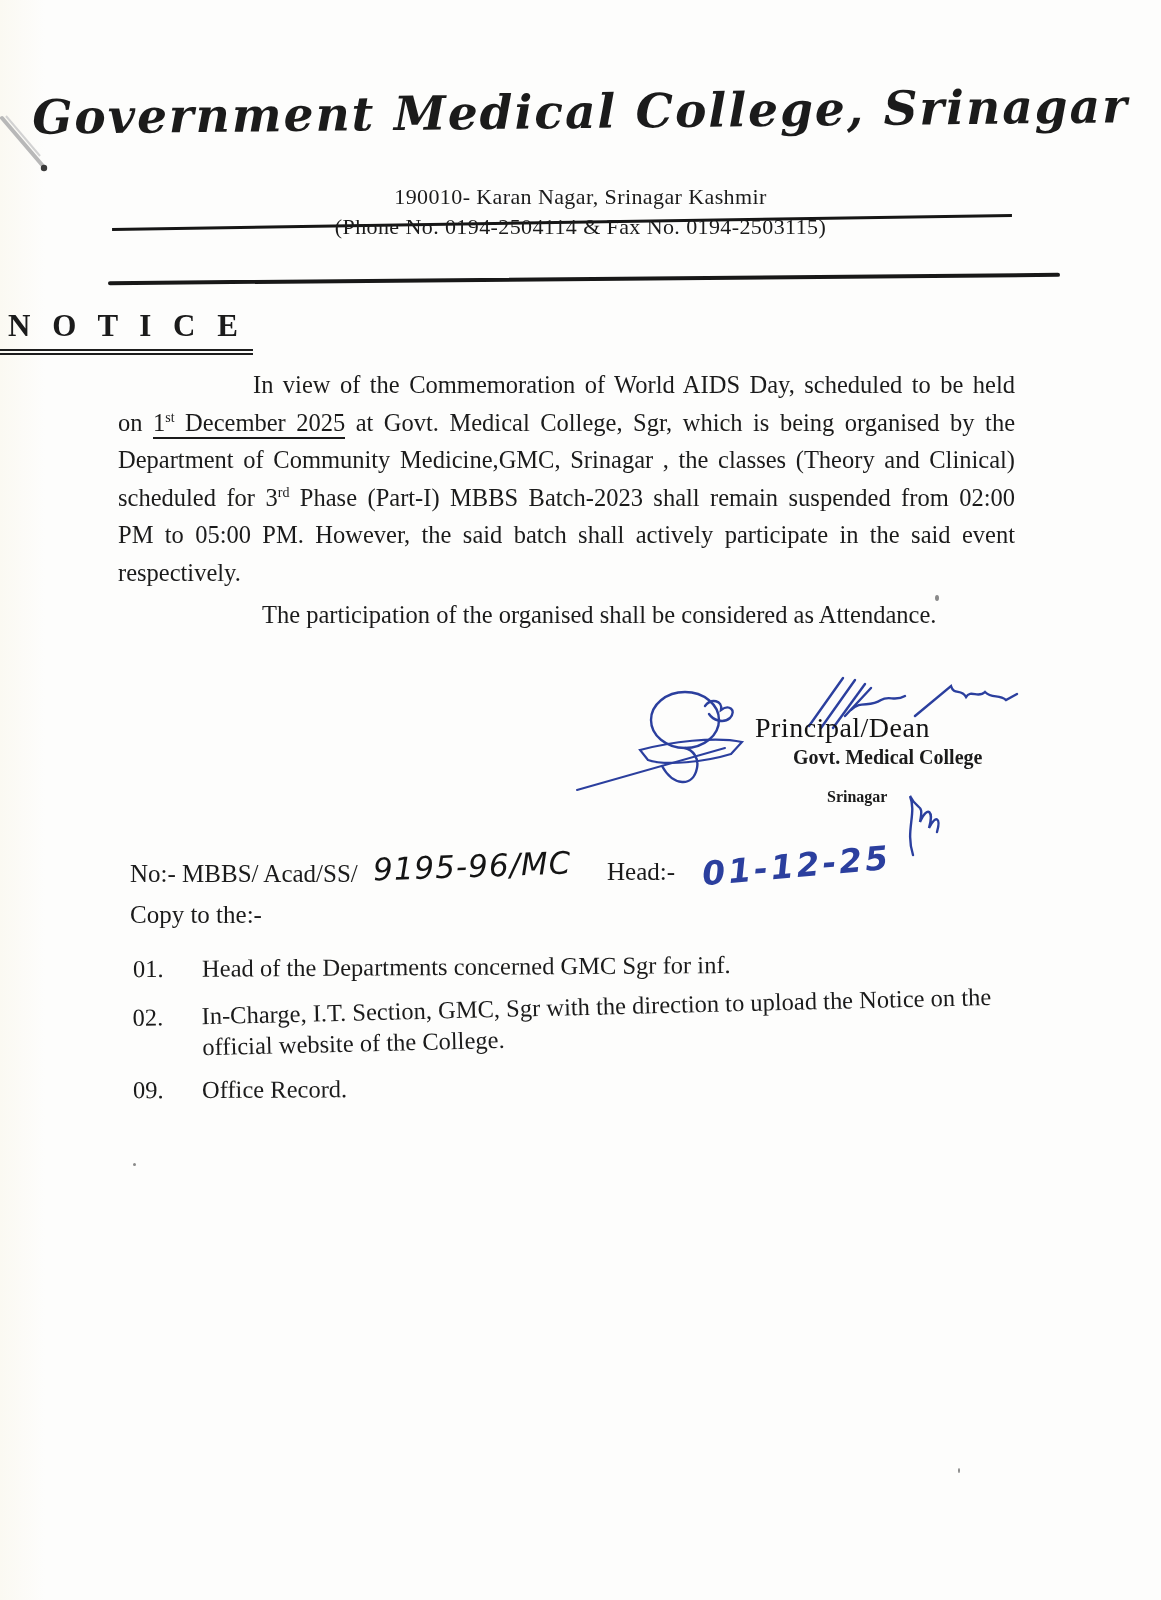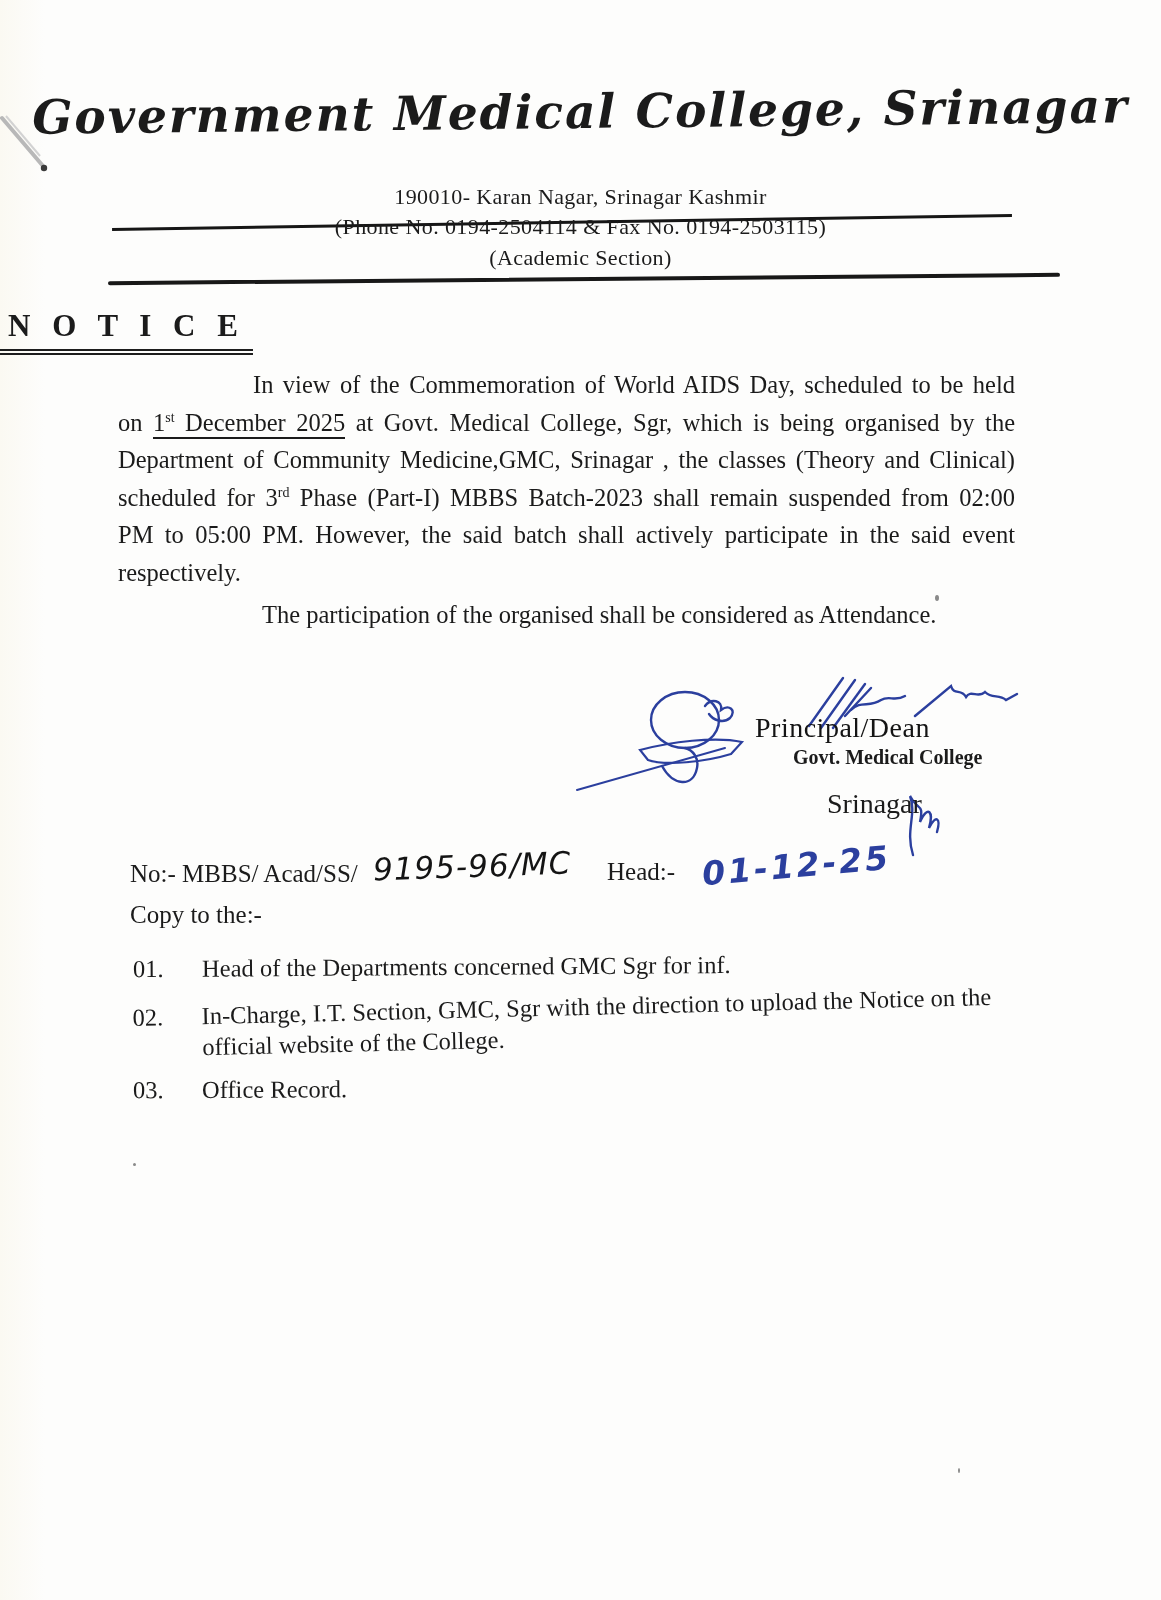--- a/index.html
+++ b/index.html
@@ -56,21 +56,21 @@
   }
   .speck{position:absolute;background:#8a8a8a;border-radius:50%;}
   
   .sig-block{position:absolute;left:555px;top:650px;width:475px;height:215px;}
   .sig-svg{position:absolute;left:0;top:0;}
   .sig-title{
     position:absolute;left:200px;top:62px;
     font-size:28px;letter-spacing:.5px;color:#141414;
   }
   .sig-org{position:absolute;left:238px;top:96px;font-size:20px;font-weight:600;}
-  .sig-place{position:absolute;left:272px;top:138px;font-size:28px;font-weight:400;}
+  .sig-place{position:absolute;left:272px;top:138px;font-size:16px;font-weight:700;}
   
   .ref-line{position:absolute;left:130px;top:846px;width:910px;height:60px;}
   .ref-no-label{position:absolute;left:0;top:14px;font-size:25px;}
   .hand{font-family:"DejaVu Sans", sans-serif;font-style:italic;}
   .ref-no-hand{
     position:absolute;left:243px;top:2px;
     font-size:31px;letter-spacing:1px;transform:rotate(-2deg);color:#141414;
   }
   .ref-dated-label{position:absolute;left:477px;top:12px;font-size:25px;}
   .ref-date-hand{
@@ -98,21 +98,20 @@
   <svg class="corner-svg" width="70" height="85" viewBox="0 0 70 85">
     <line x1="2" y1="12" x2="43" y2="60" stroke="#b8b8b8" stroke-width="4" stroke-linecap="round"></line>
     <line x1="6" y1="10" x2="40" y2="50" stroke="#d2d2d2" stroke-width="2"></line>
     <circle cx="44" cy="62" r="3.2" fill="#3a3a3a"></circle>
   </svg>
 
   <div class="lh-title">Government Medical College, Srinagar</div>
   <div class="lh-underline"></div>
   <div class="lh-addr a1">190010- Karan Nagar, Srinagar Kashmir</div>
   <div class="lh-addr a2">(Phone No. 0194-2504114 &amp; Fax No. 0194-2503115)</div>
-  <div class="lh-addr a3">(Academic Section)</div>
   <div class="lh-rule"></div>
 
   <div class="notice-wrap">
     <span class="notice-heading">N O T I C E</span>
   </div>
 
   <p class="body-para"><span>In view of the Commemoration of World AIDS Day, scheduled to be held on </span><span class="u-date"><span>1</span><sup>st</sup><span> December 2025</span></span><span> at Govt. Medical College, Sgr, which is being organised by the Department of Community Medicine,GMC, Srinagar , the classes (Theory and Clinical) scheduled for 3</span><sup>rd</sup><span> Phase (Part-I) MBBS Batch-2023 shall remain suspended from 02:00 PM to 05:00 PM. However, the said batch shall actively participate in the said event respectively.</span></p>
 
   <p class="attendance">The participation of the organised shall be considered as Attendance.</p>
 
@@ -163,18 +162,18 @@
   <div class="copy-list">
     <div class="copy-item i1">
       <span class="num">01.</span>
       <span class="txt">Head of the Departments concerned GMC Sgr for inf.</span>
     </div>
     <div class="copy-item i2">
       <span class="num">02.</span>
       <span class="txt">In-Charge, I.T. Section, GMC, Sgr with the direction to upload the Notice on the official website of the College.</span>
     </div>
     <div class="copy-item i3">
-      <span class="num">03.</span>
+      <span class="num">09.</span>
       <span class="txt">Office Record.</span>
     </div>
   </div>
 
 </div>
 
 </body></html>

